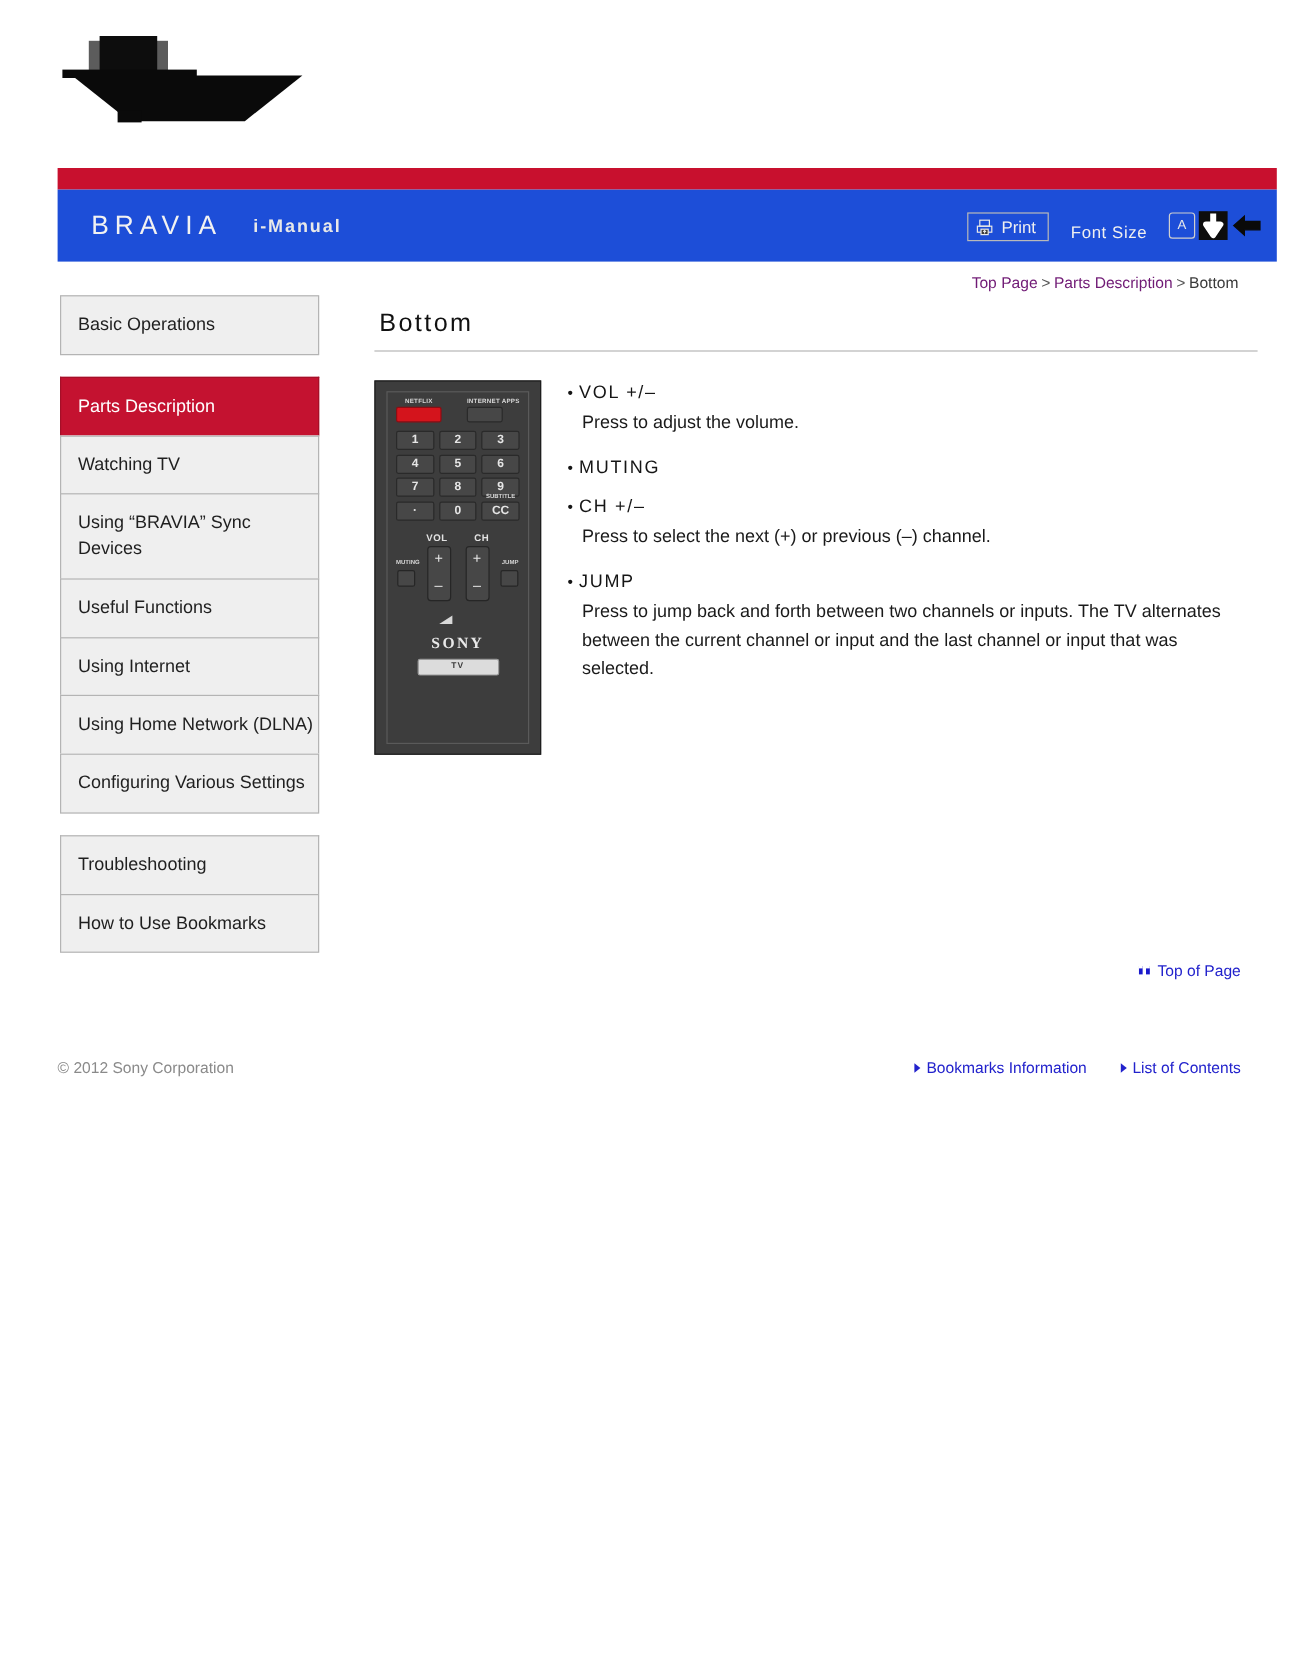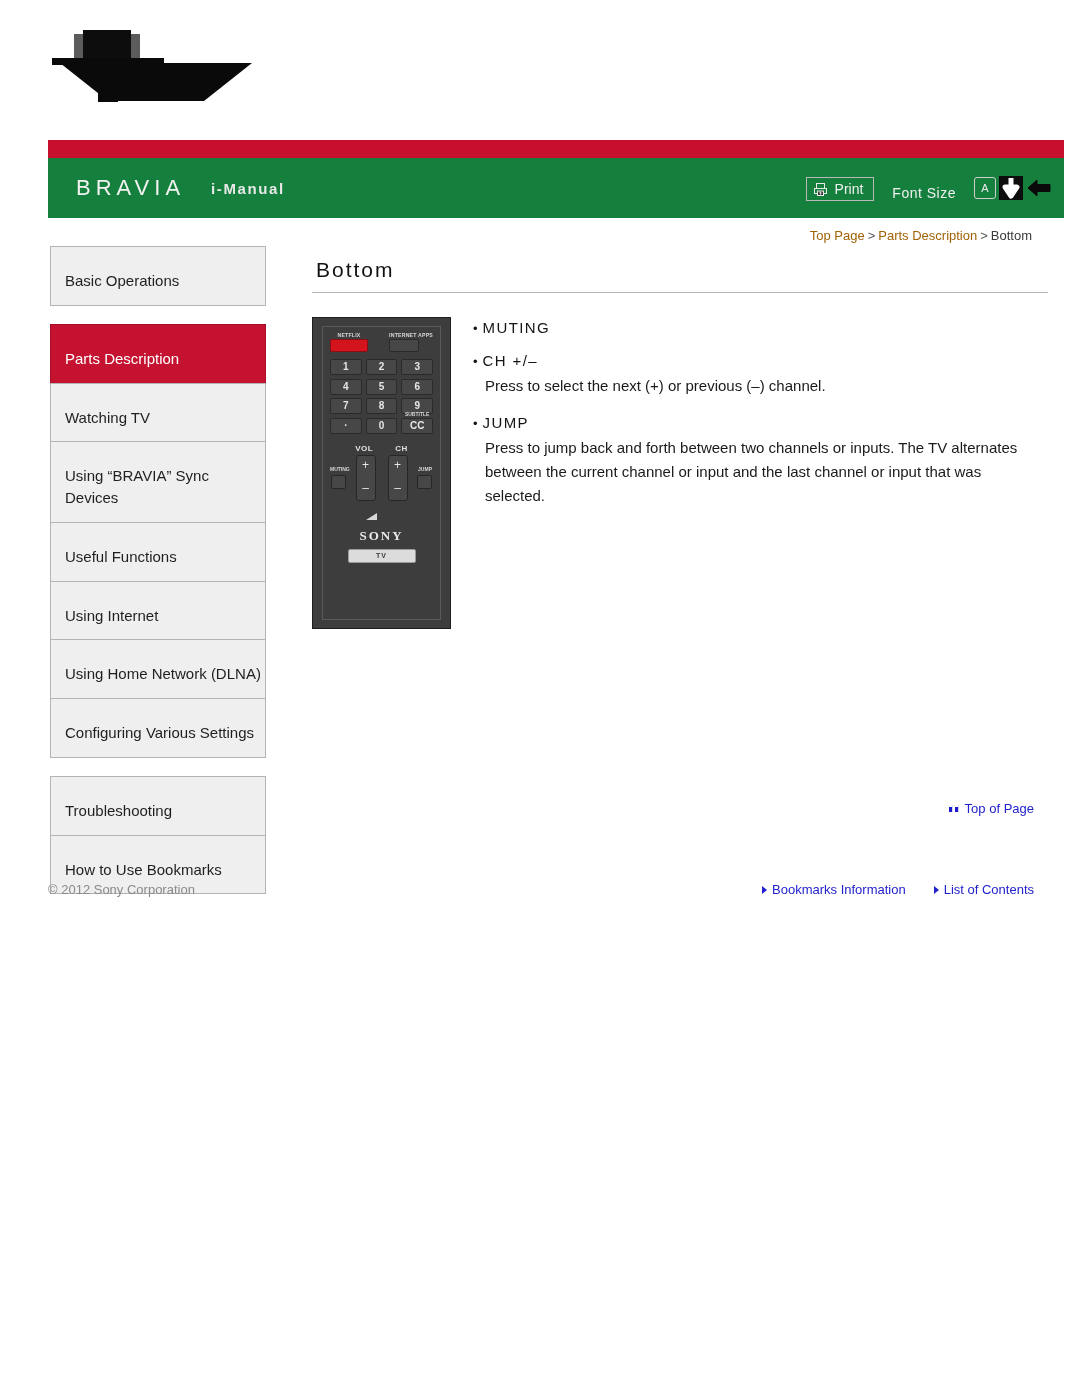--- a/index.html
+++ b/index.html
@@ -71,21 +71,21 @@
     position: absolute;
     left: 48px; top: 140px;
     width: 1016px;
   }
   .header-red {
     height: 18px;
     background: #c8102e;
   }
   .header-bar {
     height: 60px;
-    background: #15803d;
+    background: #1d4ed8;
     display: flex;
     align-items: center;
     position: relative;
   }
   .brand {
     margin-left: 28px;
     color: #f2f2f2;
     font-size: 22px;
     letter-spacing: 5px;
     font-weight: 400;
@@ -139,38 +139,38 @@
 
   
   .breadcrumb {
     position: absolute;
     right: 48px; top: 228px;
     font-size: 13px;
     color: #3a3a3a;
     white-space: nowrap;
   }
   .breadcrumb a {
-    color: #a16207;
+    color: #701a75;
     text-decoration: none;
     cursor: pointer;
   }
   .breadcrumb .sep { color: #555; padding: 0 3px; }
 
   
   .sidebar {
     position: absolute;
     left: 50px; top: 246px;
     width: 216px;
   }
   .nav-group { margin-bottom: 18px; }
   .nav-item {
     background: #efefef;
     border: 1px solid #b4b4b4;
     border-bottom: none;
-    padding: 23px 0 13px 14px;
+    padding: 13px 0 13px 14px;
     font-size: 15px;
     color: #1f1f1f;
     line-height: 1.45;
     cursor: pointer;
     position: relative;
   }
   .nav-item:last-child { border-bottom: 1px solid #b4b4b4; }
   .nav-item.active {
     background: #c41230;
     color: #ffffff;
@@ -549,20 +549,24 @@
         </div>
 
         <div class="rm-sony">SONY</div>
         <div class="rm-tv">TV</div>
 
       </div>
     </div>
 
     <div class="desc">
 
+      <div class="desc-item">
+        <div class="desc-term"><span class="bullet">•</span><span>VOL +/–</span></div>
+        <div class="desc-text">Press to adjust the volume.</div>
+      </div>
 
       <div class="desc-item">
         <div class="desc-term"><span class="bullet">•</span><span>MUTING</span></div>
       </div>
 
       <div class="desc-item">
         <div class="desc-term"><span class="bullet">•</span><span>CH +/–</span></div>
         <div class="desc-text">Press to select the next (+) or previous (–) channel.</div>
       </div>
 

